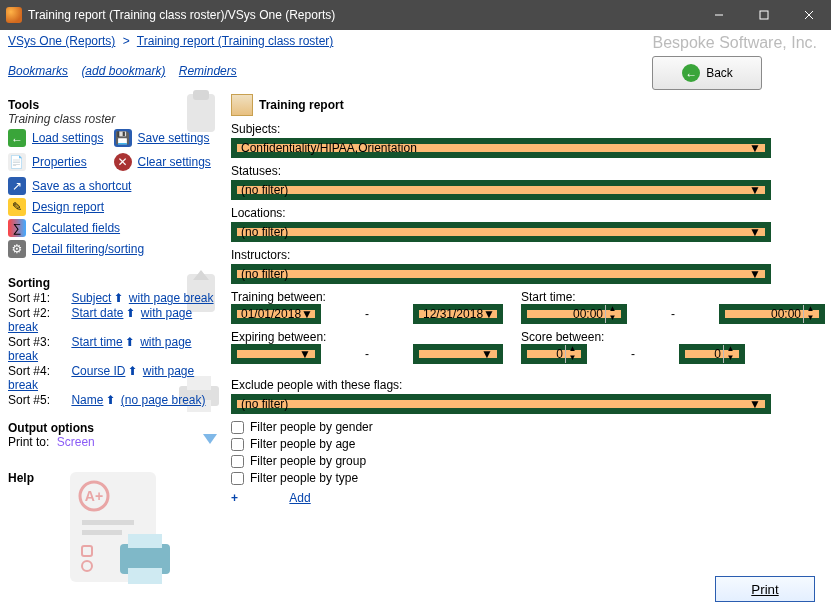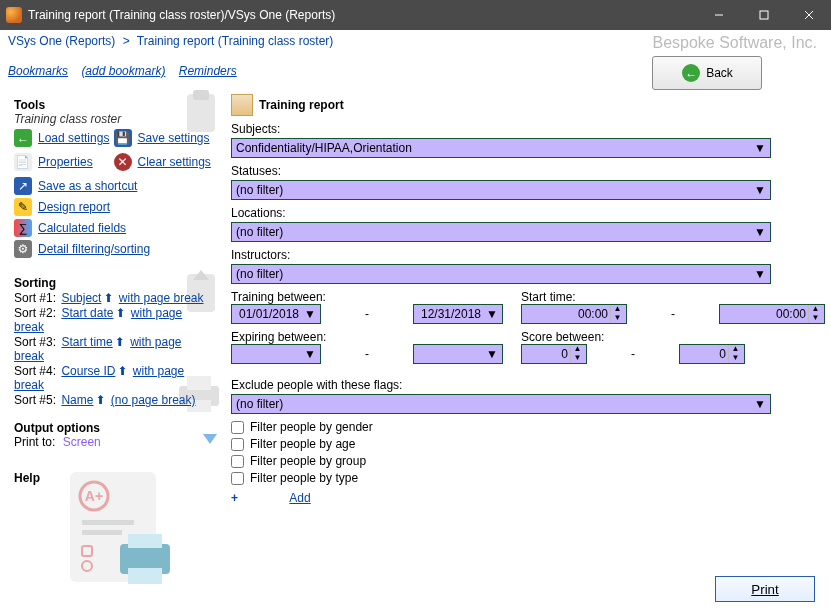--- a/index.html
+++ b/index.html
@@ -34,21 +34,21 @@
     color: #fff; cursor: pointer;
   }
 
   .toprow {
     display: flex;
     align-items: flex-start;
     padding: 4px 8px 0 8px;
     background: #fff;
   }
   .toprow-left { flex: 1; }
-  .breadcrumb a { color: #0645ad; cursor: pointer; text-align: center; }
+  .breadcrumb a { color: #0645ad; text-decoration: underline; cursor: pointer; text-align: center; }
   .breadcrumb .sep { color: #0645ad; padding: 0 4px; }
   .linkrow { margin-top: 16px; }
   .linkrow a { color: #0645ad; text-decoration: underline; font-style: italic; margin-right: 10px; cursor:pointer;}
   .brand { color: #bbb; font-size: 16px; text-align: right; padding-right: 6px; }
   .backbtn {
     width: 110px; height: 34px;
     border: 1px solid #8a8a8a;
     background: linear-gradient(#fafafa,#e6e6e6);
     border-radius: 3px;
     display: flex; align-items: center; justify-content: center;
@@ -60,21 +60,21 @@
     background: #3aa53a; display:flex; align-items:center; justify-content:center;
     color:#fff; font-weight:bold; margin-right:6px;
   }
 
   .body {
     display: flex;
     height: calc(100% - 30px - 78px);
   }
   .left {
     width: 250px;
-    padding: 4px 14px;
+    padding: 4px 8px;
     position: relative;
   }
   .right {
     flex: 1;
     padding: 4px 6px 4px 4px;
     position: relative;
   }
 
   .section-h { font-weight: bold; margin-top: 4px; }
   .muted { font-style: italic; color: #333; }
@@ -82,40 +82,40 @@
   .toolrow .ico {
     width: 18px; height: 18px; margin-right: 6px;
     display: inline-flex; align-items: center; justify-content: center;
     background: #ddd; border-radius: 3px; font-size: 12px;
   }
   .toolrow a { color: #0645ad; text-decoration: underline; cursor:pointer;}
   .tools-grid { display:flex; flex-wrap: wrap; }
   .tools-grid .toolrow { width: 50%; }
 
   .sortline { margin: 1px 0; }
-  .sortline .lbl { color:#000; margin-right:2px; }
+  .sortline .lbl { color:#000; margin-right:18px; }
   .sortline a { color:#0645ad; text-decoration: underline; cursor:pointer;}
   .uparrow { color:#0645ad; margin:0 2px; }
 
   .ghost {
     position:absolute; color:#d7d7d7; z-index:-1;
   }
 
   .report-header { display:flex; align-items:center; margin-bottom:6px; }
   .report-header .ico {
     width:22px; height:22px; margin-right:6px;
     background: linear-gradient(#f0e0c0,#e8c080);
     border:1px solid #c8a050;
   }
   .report-header .t { font-weight:bold; }
 
   .field { margin: 2px 0 6px 0; }
   .field > label { display:block; margin-bottom:2px; }
   .combo, .datebox, .numbox, .timebox {
-    border:1px solid #14532d; background:#c4b5fd; height:20px;
+    border:6px solid #14532d; background:#fdba74; height:20px;
     display:flex; align-items:center; padding:0 2px 0 4px;
   }
   .combo { width: 540px; justify-content:space-between; }
   .combo .val { white-space:nowrap; overflow:hidden; }
   .combo .dd, .datebox .dd { width:16px; text-align:center; cursor:pointer; color:#000; }
 
   .row { display:flex; align-items:flex-start; gap:18px; }
   .subrow { display:flex; align-items:center;gap:40px; }
   .datebox { width:90px; justify-content:space-between; }
   .datebox .val { flex:1; text-align:center; }

